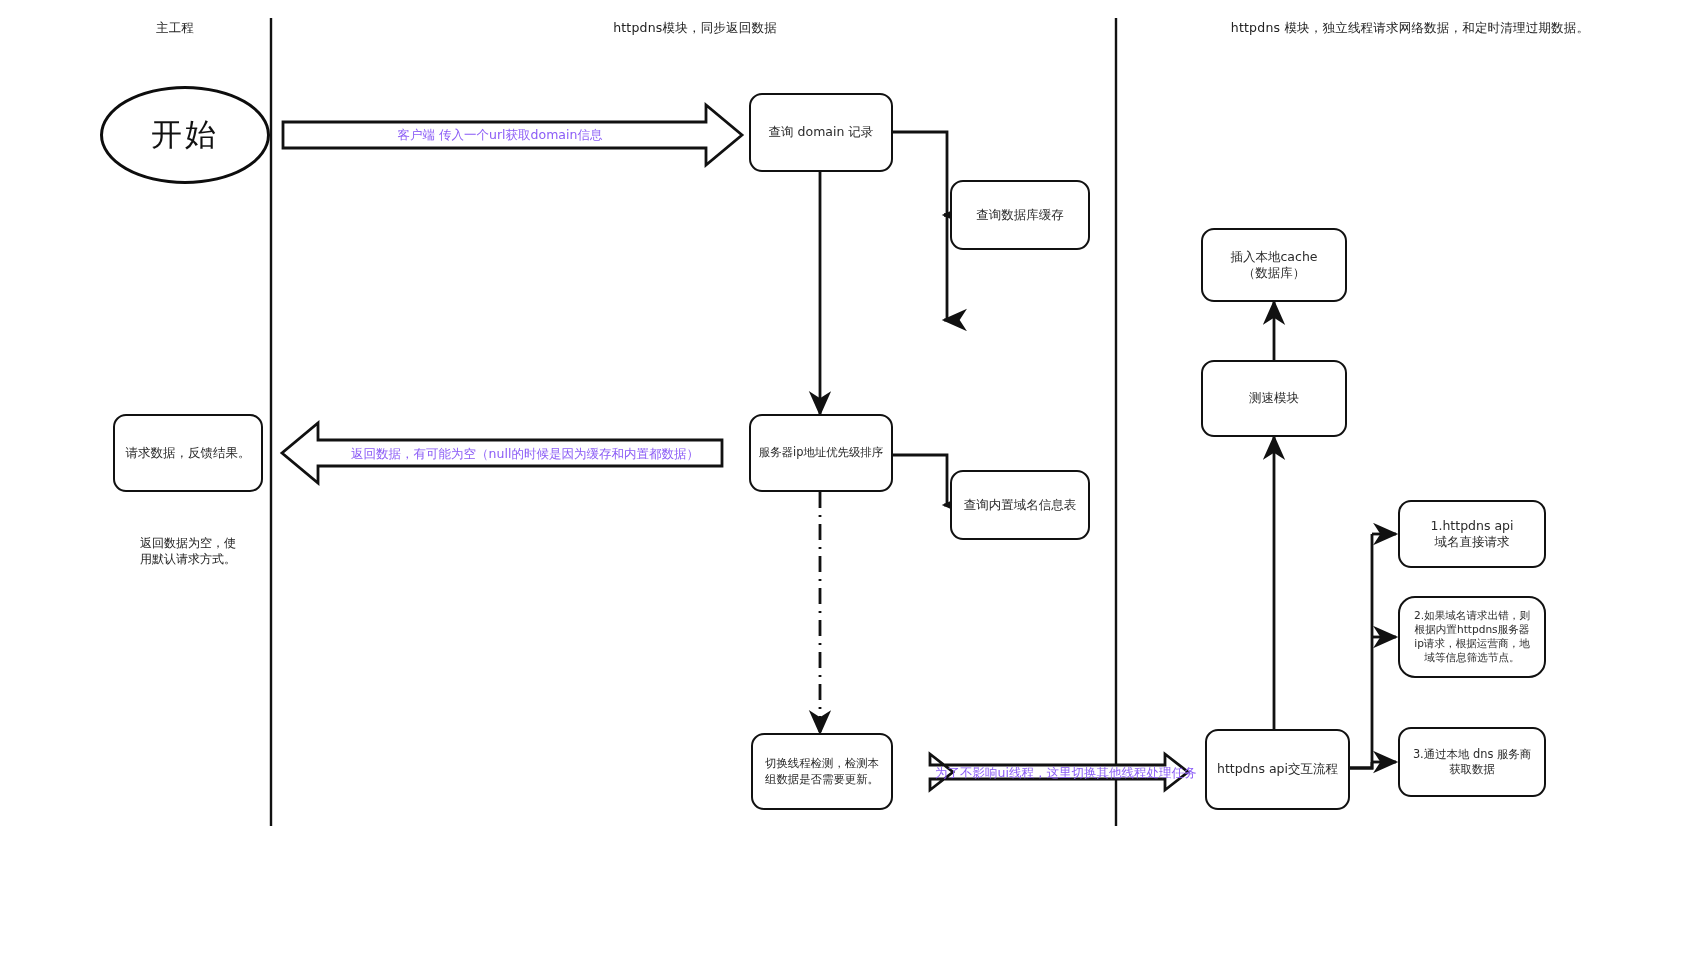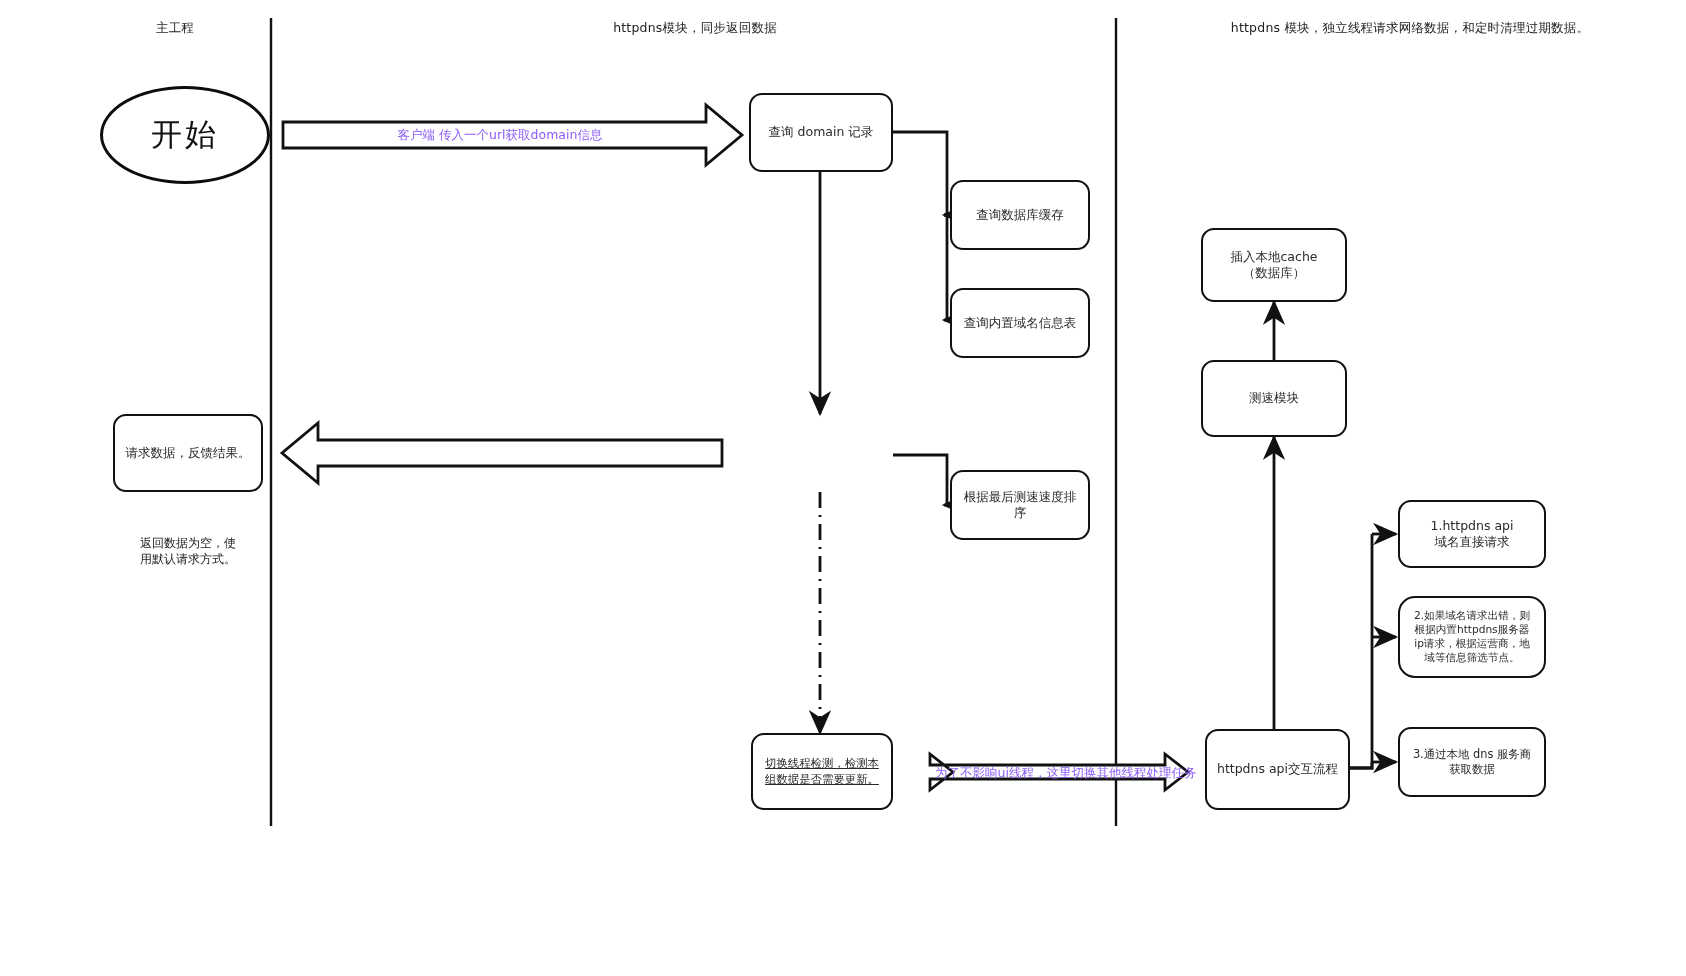--- a/index.html
+++ b/index.html
@@ -92,30 +92,30 @@
   </div>
 
   <div class="node" style="left:749px;top:93px;width:144px;height:79px;">
     <span class="txt">查询 domain 记录</span>
   </div>
 
   <div class="node" style="left:950px;top:180px;width:140px;height:70px;">
     <span class="txt">查询数据库缓存</span>
   </div>
 
-  <div class="node" style="left:950px;top:288px;width:140px;height:70px;">
+
+  <div class="node" style="left:749px;top:414px;width:144px;height:78px;">
+    <span class="txt small">服务器ip地址优先级排序</span>
+  </div>
+
+  <div class="node" style="left:950px;top:470px;width:140px;height:70px;">
     <span class="txt">查询内置域名信息表</span>
   </div>
 
-
-  <div class="node" style="left:950px;top:470px;width:140px;height:70px;">
-    <span class="txt">根据最后测速速度排序</span>
-  </div>
-
-  <div class="node" style="left:751px;top:733px;width:142px;height:77px;text-decoration:underline;">
+  <div class="node" style="left:751px;top:733px;width:142px;height:77px;">
     <span class="txt small">切换线程检测，检测本
 组数据是否需要更新。</span>
   </div>
 
   <div class="node" style="left:1201px;top:228px;width:146px;height:74px;">
     <span class="txt">插入本地cache
 （数据库）</span>
   </div>
 
   <div class="node" style="left:1201px;top:360px;width:146px;height:77px;">
@@ -138,19 +138,20 @@
 域等信息筛选节点。</span>
   </div>
 
   <div class="node" style="left:1398px;top:727px;width:148px;height:70px;">
     <span class="txt small">3.通过本地 dns 服务商
 获取数据</span>
   </div>
 
   <div class="edge-label" style="left:300px;top:127px;width:400px;">客户端 传入一个url获取domain信息</div>
 
+  <div class="edge-label" style="left:330px;top:446px;width:390px;">返回数据，有可能为空（null的时候是因为缓存和内置都数据）</div>
 
   <div class="edge-label" style="left:935px;top:765px;width:250px;">为了不影响ui线程，这里切换其他线程处理任务</div>
 
   <div class="note" style="left:113px;top:495px;width:150px;margin-top:40px;">返回数据为空，使
 用默认请求方式。</div>
 
 </div>
 
 </body></html>

